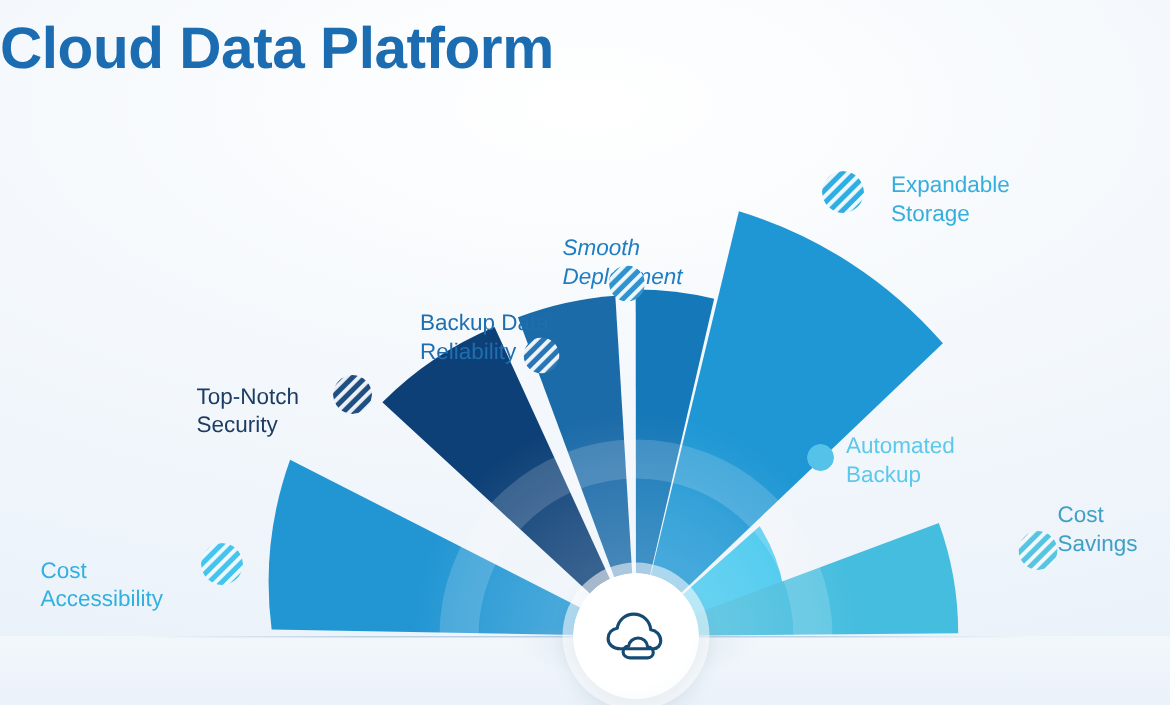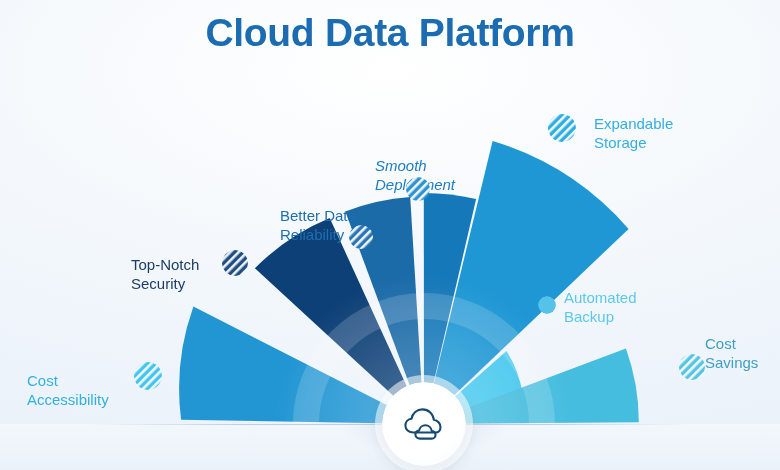--- a/index.html
+++ b/index.html
@@ -10,21 +10,20 @@
   }
   #stage{
     position:relative;width:780px;height:470px;
     background:
       radial-gradient(120% 90% at 50% 15%, #ffffff 0%, #f4f8fc 45%, #e9f1f9 100%);
     overflow:hidden;
   }
   
   .title{
     position:absolute;left:0;top:10px;width:780px;
-    text-align:center;
     font-size:39px;line-height:46px;font-weight:bold;
     color:#1b6cb0;
     letter-spacing:-0.3px;
   }
   
   .fan{position:absolute;left:0;top:0;width:780px;height:470px;}
   
   .hub{
     position:absolute;left:382px;top:382px;width:84px;height:84px;
     border-radius:50%;
@@ -148,21 +147,21 @@
     <defs>
       <pattern id="st1" width="6" height="6" patternUnits="userSpaceOnUse" patternTransform="rotate(45)">
         <rect width="6" height="6" fill="#1f4f82"></rect>
         <rect width="2.6" height="6" fill="#ffffff" fill-opacity="0.92"></rect>
       </pattern>
     </defs>
     <circle cx="13" cy="13" r="13" fill="url(#st1)"></circle>
   </svg>
 
   <div class="label" style="left:280px;top:187px;width:116px;color:#1f6eb0;">
-    <span class="lbl-text">Better Data
+    <span class="lbl-text">Backup Data
 Reliability</span>
   </div>
   <svg class="dot" style="left:349px;top:225px;" width="24" height="24">
     <defs>
       <pattern id="st2" width="6" height="6" patternUnits="userSpaceOnUse" patternTransform="rotate(45)">
         <rect width="6" height="6" fill="#2a76b5"></rect>
         <rect width="2.6" height="6" fill="#ffffff" fill-opacity="0.92"></rect>
       </pattern>
     </defs>
     <circle cx="12" cy="12" r="12" fill="url(#st2)"></circle>

